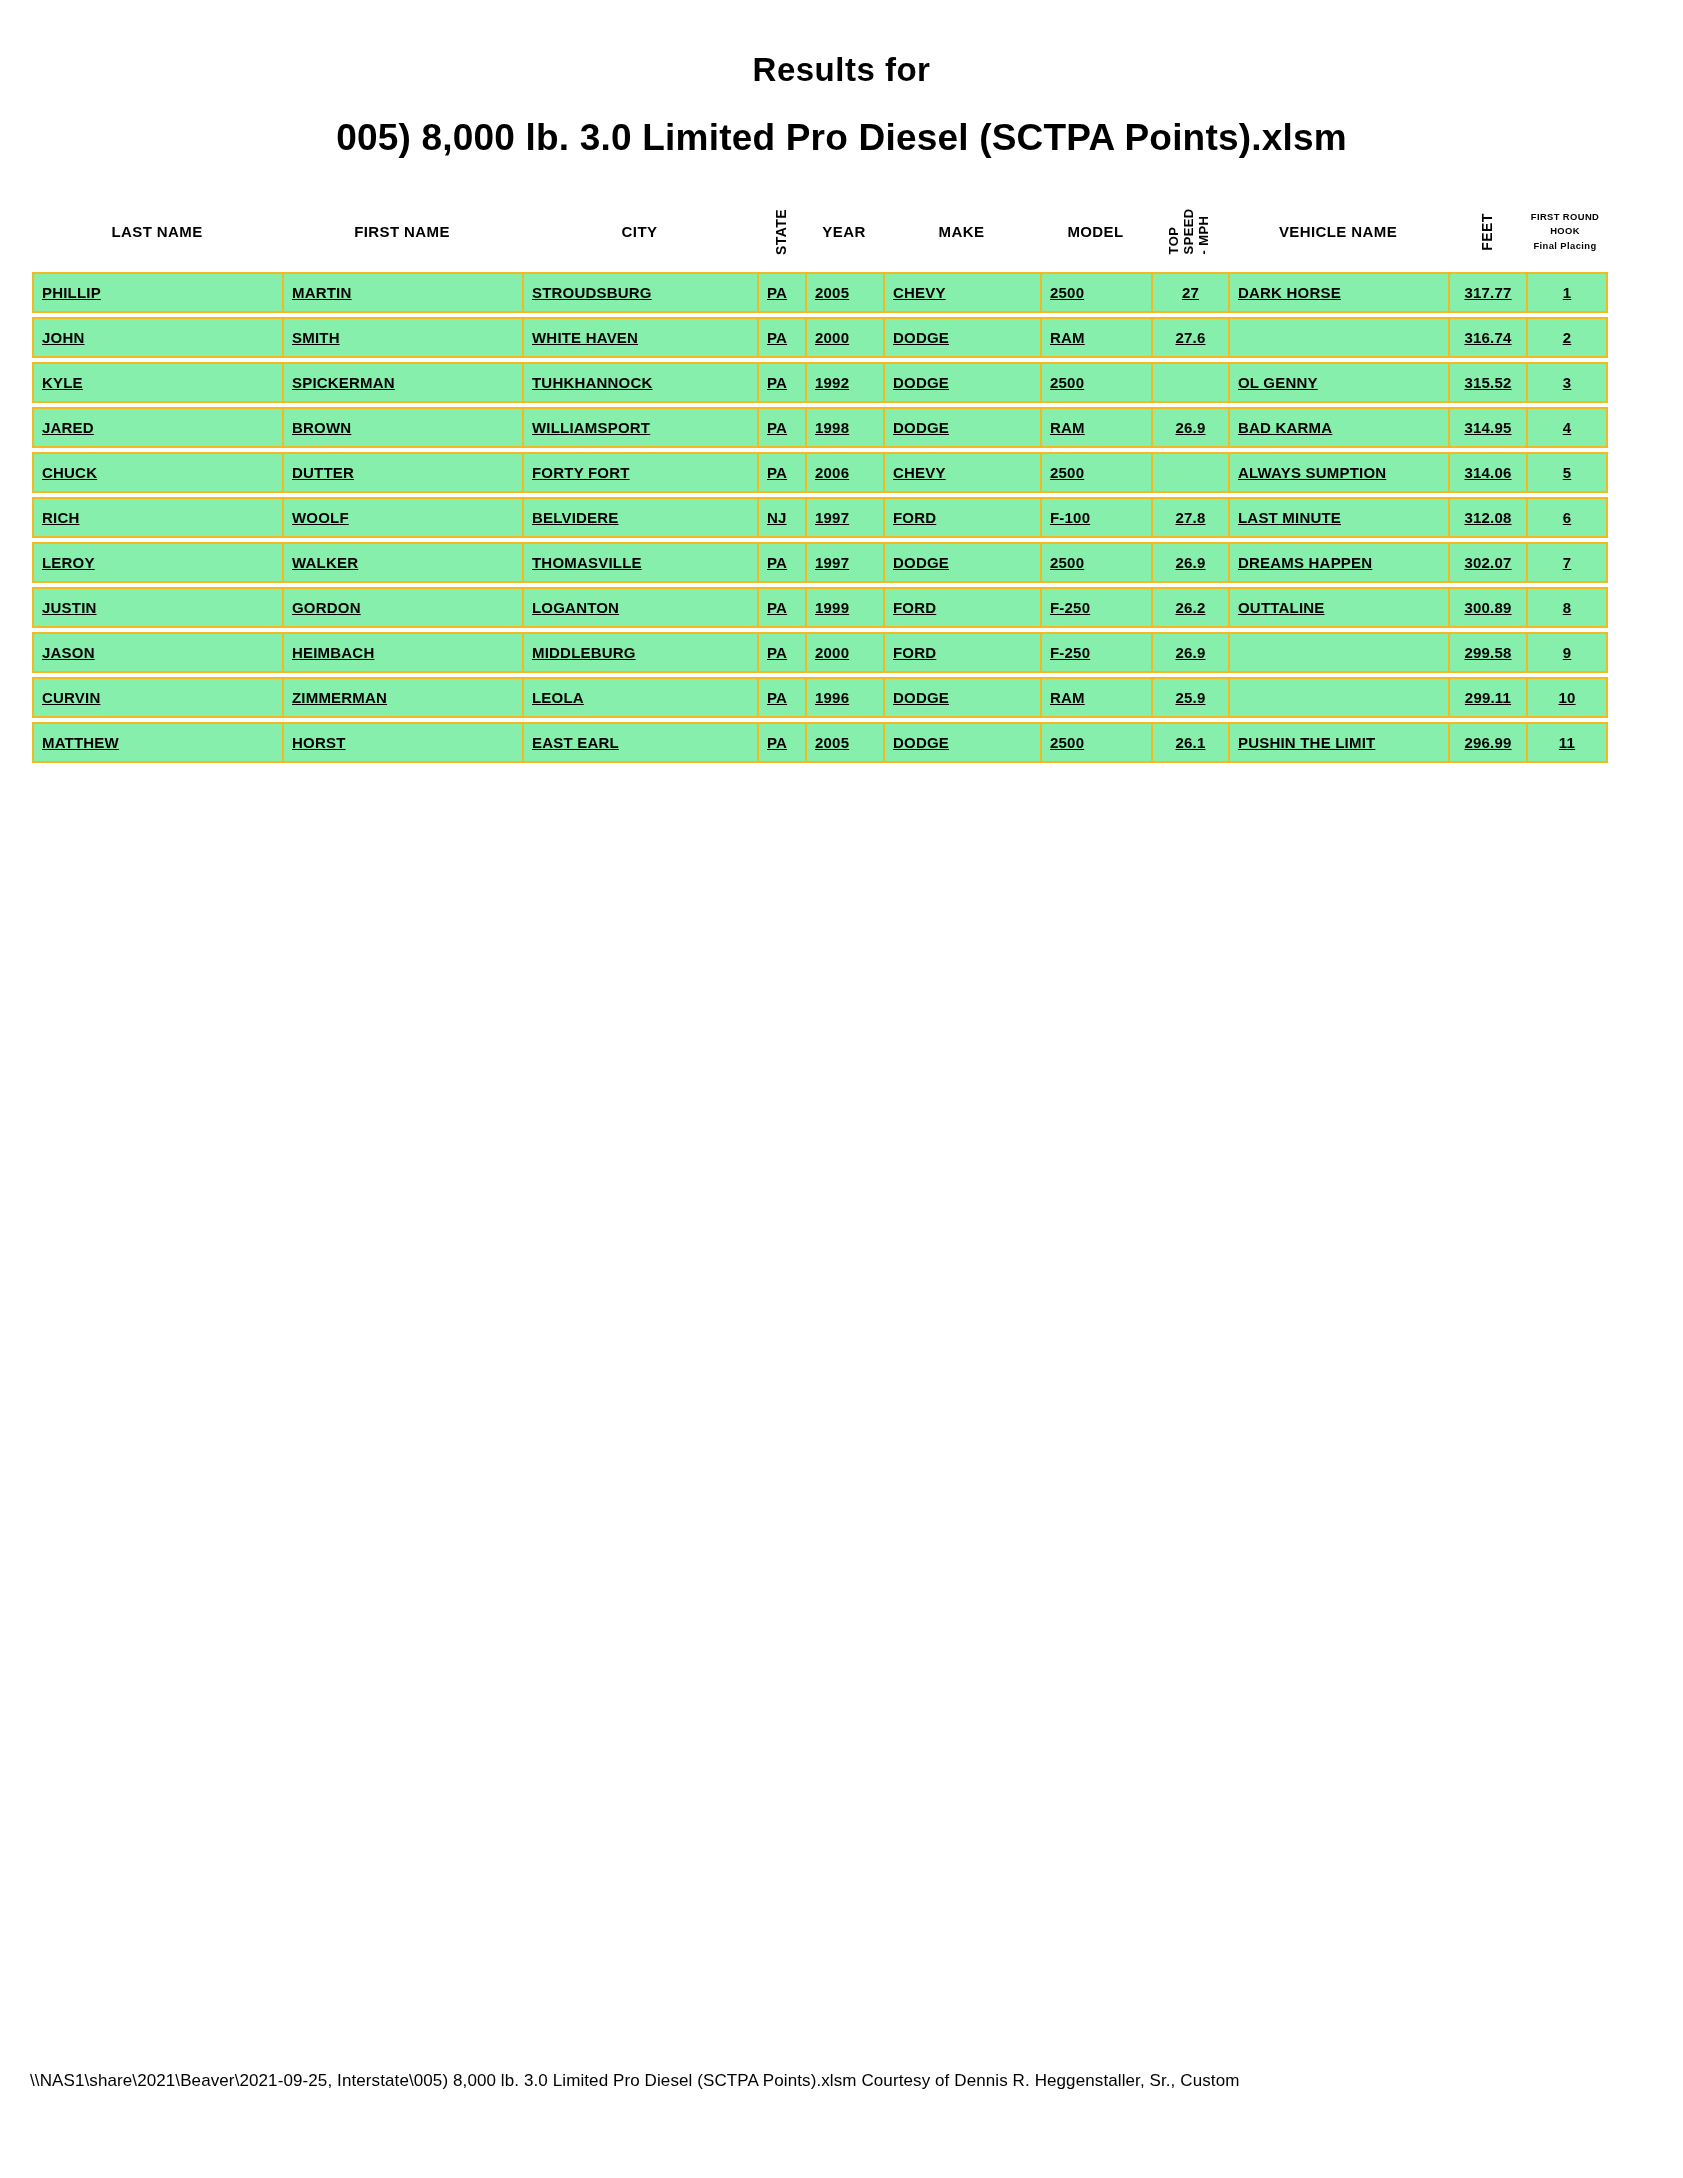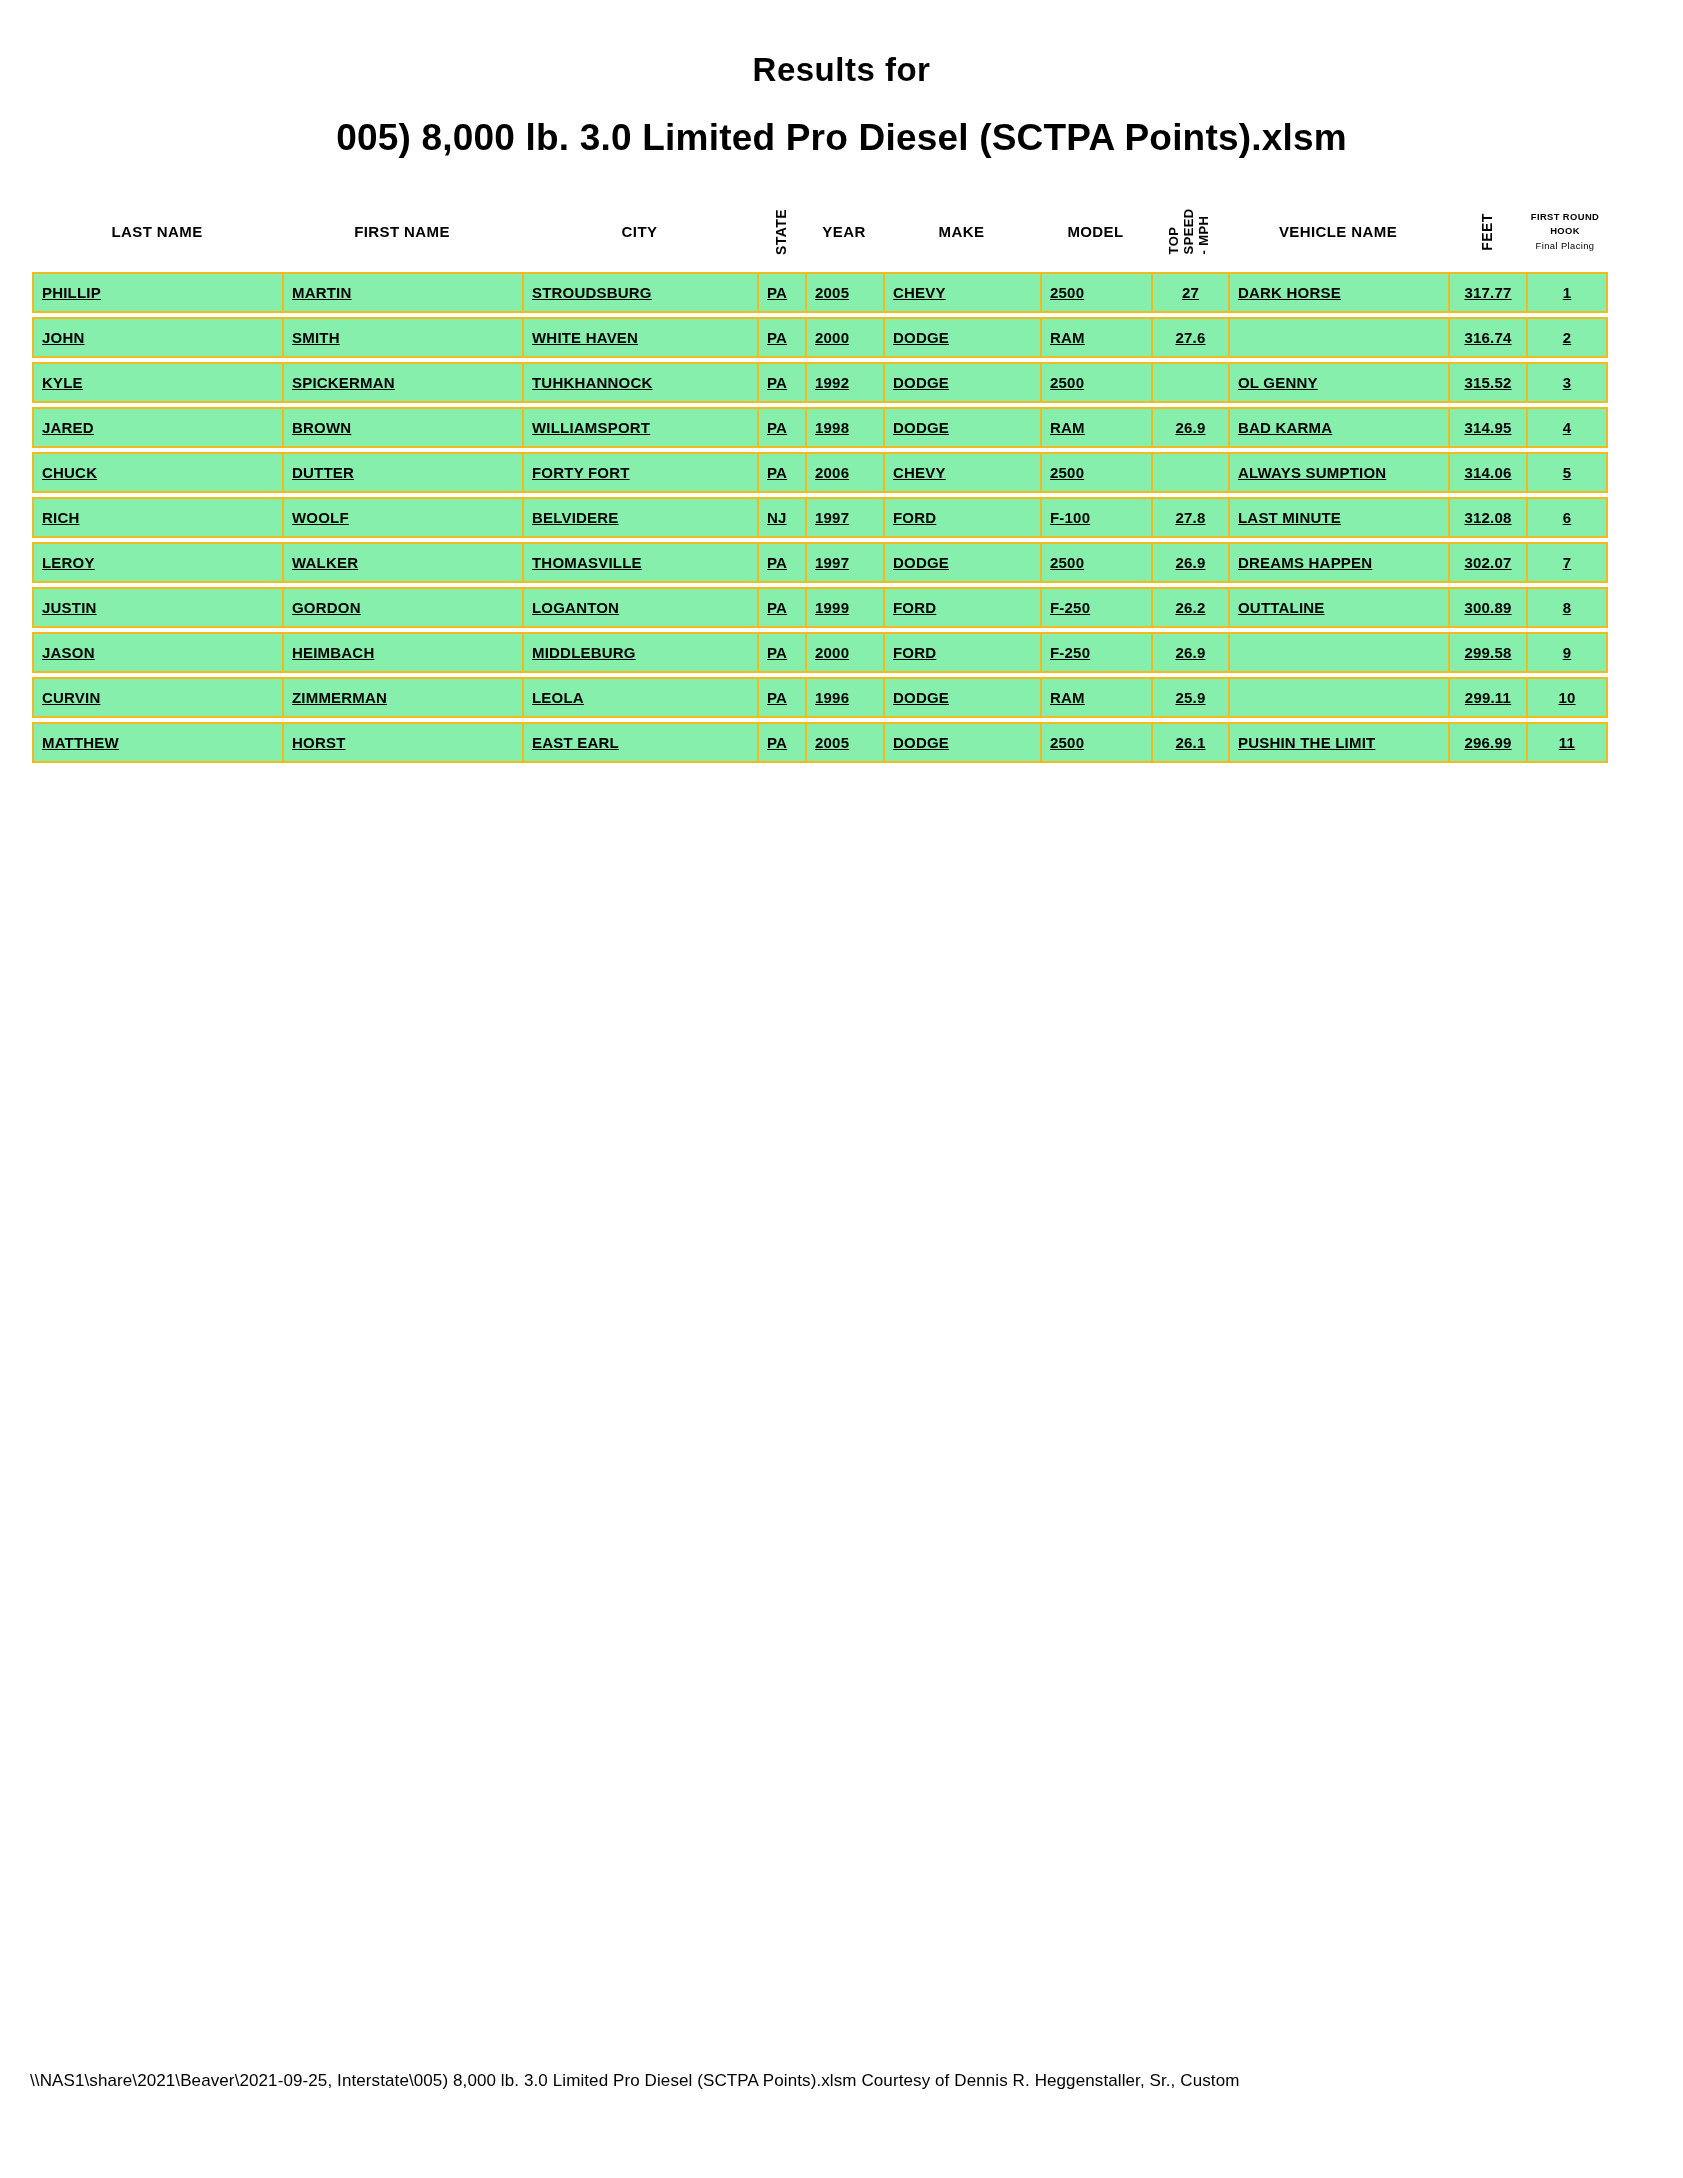--- a/index.html
+++ b/index.html
@@ -71,21 +71,21 @@
     font-size:13px;
     font-weight:bold;
     letter-spacing:0.4px;
     white-space:nowrap;
   }
   .placing-head{
     text-align:center;
     line-height:1.55;
   }
   .placing-head .ph-bold{font-size:9.4px;font-weight:bold;display:block;}
-  .placing-head .ph-small{font-size:9.4px;font-weight:normal;display:block;}
+  .placing-head .ph-small{font-size:9.4px;font-weight:bold;display:block;}
   .row{
     height:41px;
     box-sizing:border-box;
     border:2px solid #F1BA1E;
     margin-bottom:4px;
     background:#86efac;
     text-decoration:underline;
   }
   .cell{
     display:flex;

